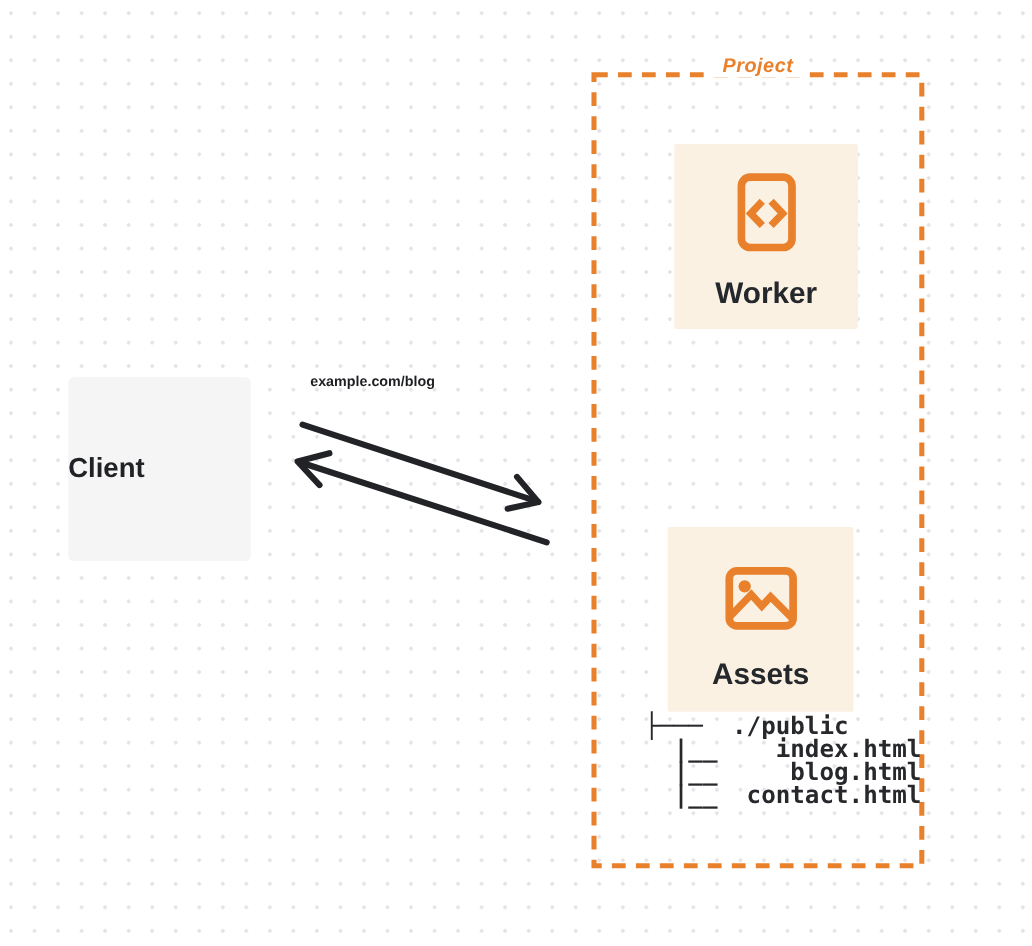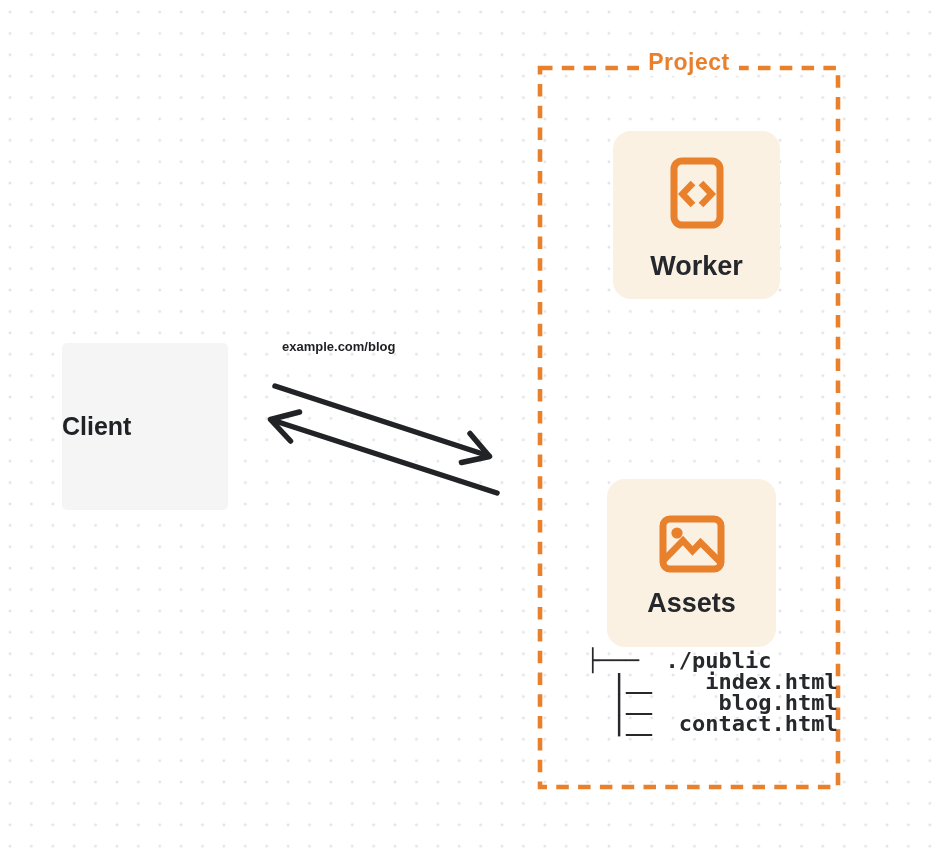--- a/index.html
+++ b/index.html
@@ -26,23 +26,24 @@
   .project-label-wrap {
     position: absolute;
     left: 540px; top: 49px; width: 298px;
     text-align: center;
   }
   .project-label {
     display: inline-block;
     padding: 0 9px;
     background: #ffffff;
     color: #e8802c;
-    font-size: 23px;
+    font-size: 18px;
     font-weight: 700;
     letter-spacing: 0.5px;
+    font-style: italic;
   }
 
   .client-box {
     position: absolute;
     left: 62px; top: 343px;
     width: 166px; height: 167px;
     background: #f5f5f6;
     border-radius: 5px;
     display: flex;
     align-items: center;
@@ -56,38 +57,38 @@
   .url-label {
     position: absolute;
     left: 282px; top: 339px;
     color: #1e1f22;
     font-size: 13px;
     font-weight: 700;
   }
 
   .card {
     position: absolute;
-    border-radius: 18px;
+    border-radius: 2px;
     background: #fbf1e3;
     display: flex;
     flex-direction: column;
     align-items: center;
   }
   .card.worker { left: 613px; top: 131px; width: 167px; height: 168px; }
   .card.assets { left: 607px; top: 479px; width: 169px; height: 168px; }
   .card .icon-slot { display: block; }
   .card.worker .icon-slot { margin-top: 26px; }
   .card.assets .icon-slot { margin-top: 36px; }
   .card .card-label {
     color: #24272b;
     font-size: 27px;
     font-weight: 700;
   }
   .card.worker .card-label { margin-top: 22px; }
-  .card.assets .card-label { margin-top: 15px; }
+  .card.assets .card-label { margin-top: 25px; }
 
   .file-tree {
     position: absolute;
     left: 586px; top: 650px;
     font-family: "DejaVu Sans Mono", monospace;
     font-size: 22px;
     line-height: 21px;
     font-weight: 600;
     color: #26282b;
     white-space: pre;

